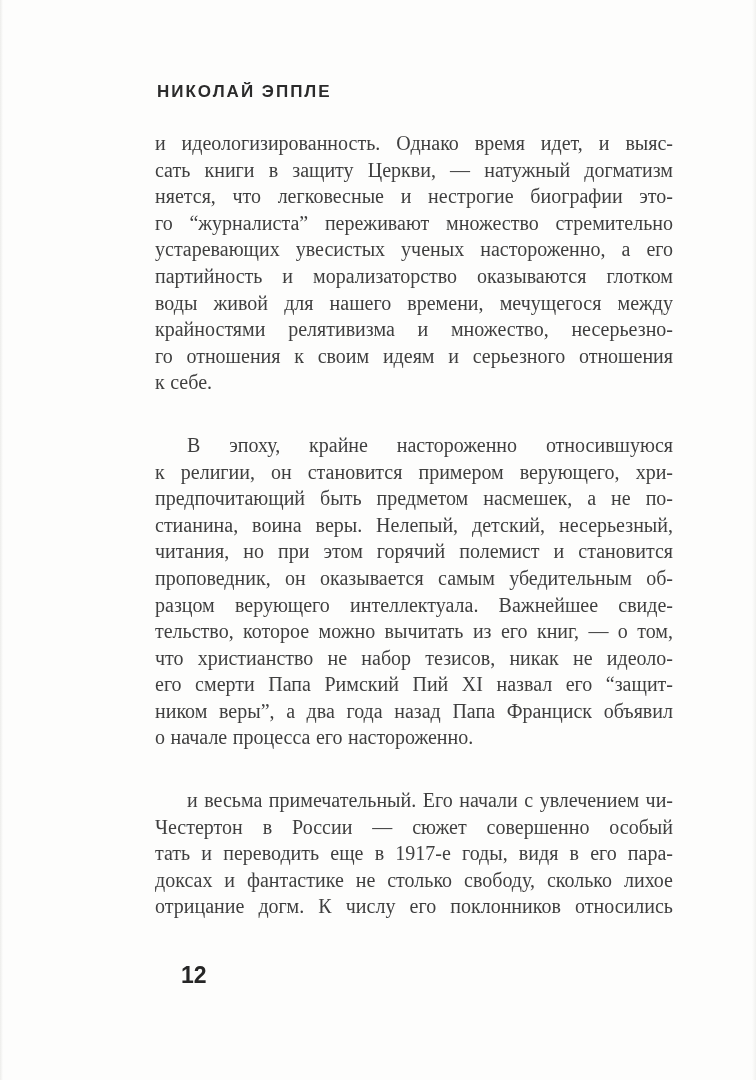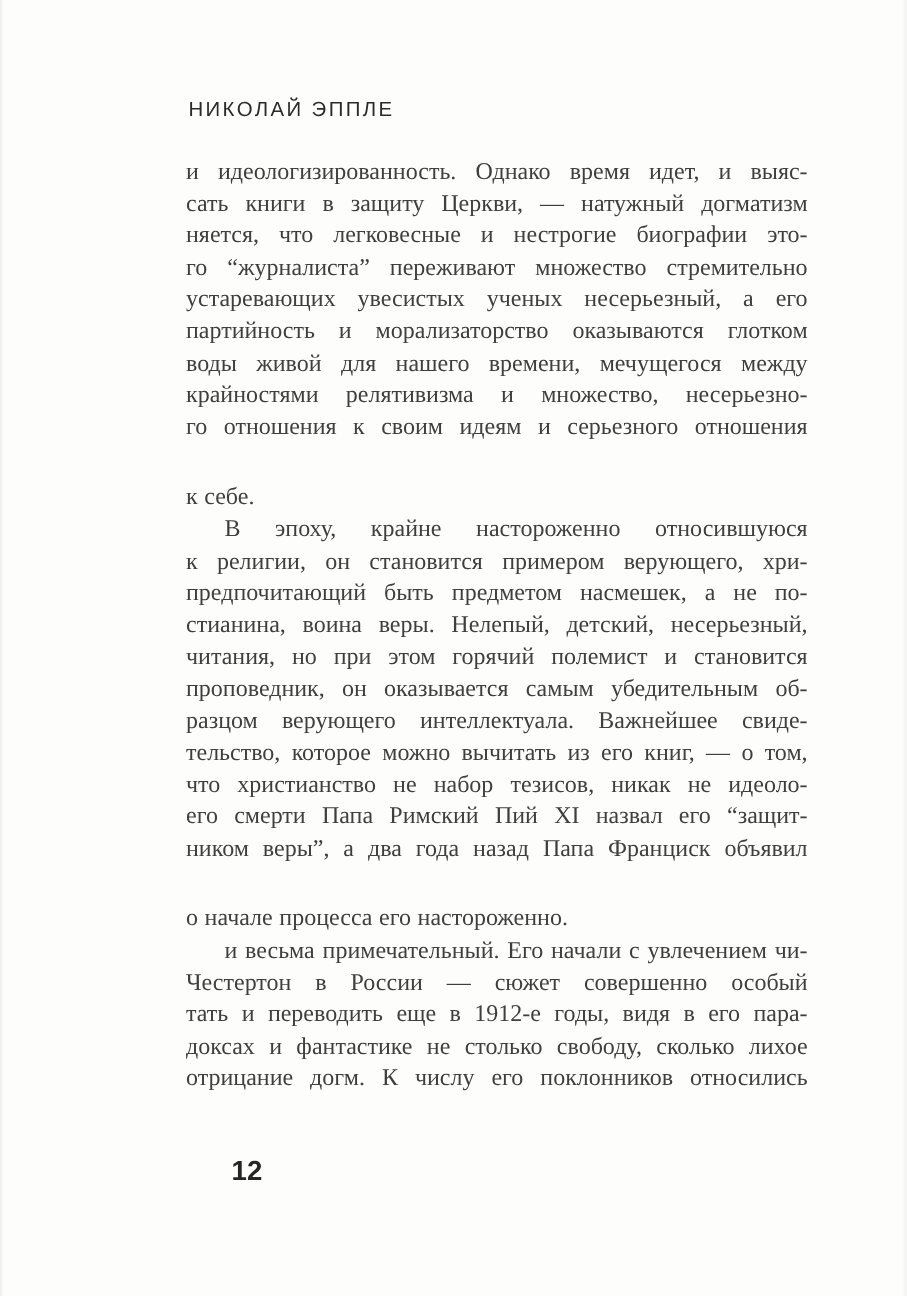--- a/index.html
+++ b/index.html
@@ -34,21 +34,21 @@
     right: 0; top: 0; bottom: 0;
     width: 4px;
     background: linear-gradient(to left, #f2f2f0, rgba(255,255,255,0));
     pointer-events: none;
   }
   .running-header {
     position: absolute;
     left: 157px;
     top: 82px;
     font-family: "Liberation Sans", sans-serif;
-    font-weight: normal;
+    font-weight: bold;
     font-size: 17px;
     letter-spacing: 2px;
     color: var(--header-color, #2b2b2b);
     white-space: nowrap;
   }
   .text-block {
     position: absolute;
     left: 155px;
     top: 130px;
     width: 518px;
@@ -56,53 +56,53 @@
     line-height: 26.6px;
     color: var(--text-color, #3f3f3f);
     word-spacing: 0.5px;
   }
   .para {
     margin: 0;
     padding: 0;
   }
   .para.indent .line:first-child {
     text-indent: 32px;
+    margin-top: 36px;
   }
   .line {
     text-align: justify;
     text-align-last: justify;
     white-space: normal;
   }
   .line.last-left {
     text-align-last: left;
-    margin-top: 32px;
   }
   .page-number {
     position: absolute;
-    left: 193px;
+    left: 181px;
     top: 962px;
     font-family: "Liberation Sans", sans-serif;
     font-weight: bold;
     font-size: 23px;
     color: var(--pagenum-color, #262626);
   }
 </style>
 </head>
 <body>
 
 <div class="page" style="--bg: #fdfdfc; --text-color: #3f3f3f; --header-color: #2b2b2b; --pagenum-color: #262626;">
   <div class="running-header">НИКОЛАЙ ЭППЛЕ</div>
 
   <div class="text-block">
       <div class="para">
         <div class="line">и идеологизированность. Однако время идет, и выяс-</div>
         <div class="line">сать книги в защиту Церкви, — натужный догматизм</div>
         <div class="line">няется, что легковесные и нестрогие биографии это-</div>
         <div class="line">го “журналиста” переживают множество стремительно</div>
-        <div class="line">устаревающих увесистых ученых несерьезный, а его</div>
+        <div class="line">устаревающих увесистых ученых настороженно, а его</div>
         <div class="line">партийность и морализаторство оказываются глотком</div>
         <div class="line">воды живой для нашего времени, мечущегося между</div>
         <div class="line">крайностями релятивизма и множество, несерьезно-</div>
         <div class="line">го отношения к своим идеям и серьезного отношения</div>
         <div class="line last-left">к себе.</div>
       </div>
       <div class="para indent">
         <div class="line">В эпоху, крайне настороженно относившуюся</div>
         <div class="line">к религии, он становится примером верующего, хри-</div>
         <div class="line">предпочитающий быть предметом насмешек, а не по-</div>
@@ -112,20 +112,20 @@
         <div class="line">разцом верующего интеллектуала. Важнейшее свиде-</div>
         <div class="line">тельство, которое можно вычитать из его книг, — о том,</div>
         <div class="line">что христианство не набор тезисов, никак не идеоло-</div>
         <div class="line">его смерти Папа Римский Пий XI назвал его “защит-</div>
         <div class="line">ником веры”, а два года назад Папа Франциск объявил</div>
         <div class="line last-left">о начале процесса его настороженно.</div>
       </div>
       <div class="para indent">
         <div class="line">и весьма примечательный. Его начали с увлечением чи-</div>
         <div class="line">Честертон в России — сюжет совершенно особый</div>
-        <div class="line">тать и переводить еще в 1912-е годы, видя в его пара-</div>
+        <div class="line">тать и переводить еще в 1917-е годы, видя в его пара-</div>
         <div class="line">доксах и фантастике не столько свободу, сколько лихое</div>
         <div class="line">отрицание догм. К числу его поклонников относились</div>
       </div>
     </div>
 
   <div class="page-number">12</div>
 </div>
 
 </body></html>

